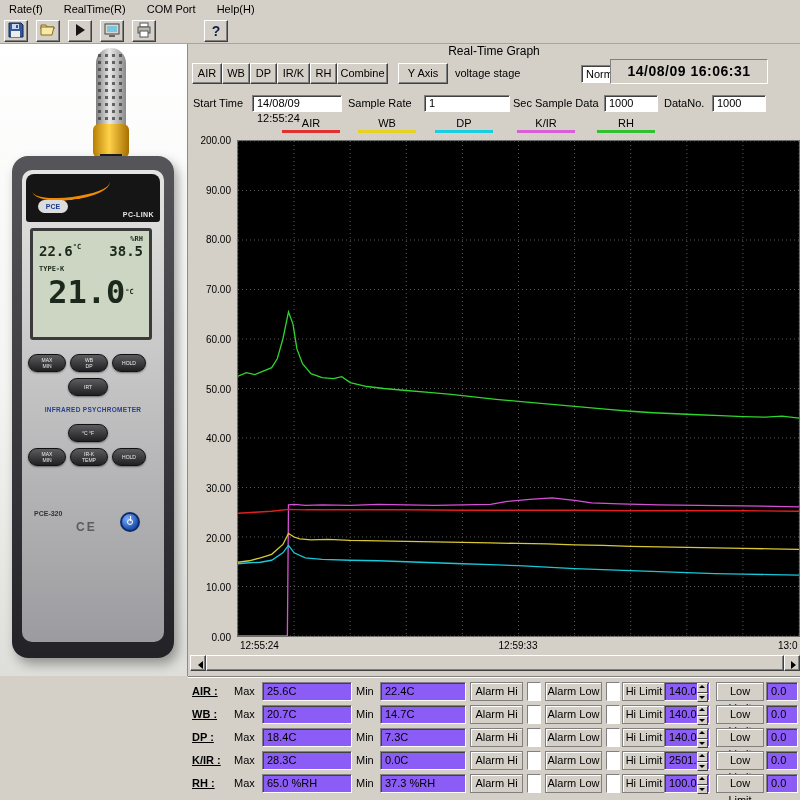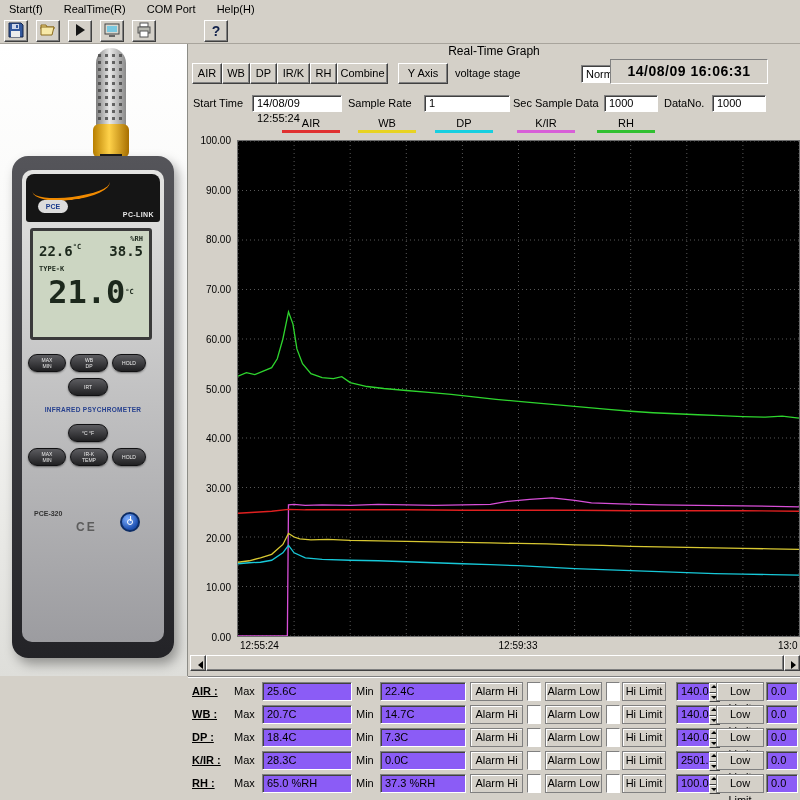--- a/index.html
+++ b/index.html
@@ -134,34 +134,34 @@
             border-right:1px solid #fff; border-bottom:1px solid #fff;
             box-shadow:inset 1px 1px 0 #404040; font-size:11px; line-height:17px; padding-left:4px; }
   .rmax { left:74px; width:90px; } .rmin { left:192px; width:86px; }
   .rbox { background:#d4d0c8; border:1px solid #808080; box-shadow:inset 1px 1px 0 #fff;
           text-align:center; line-height:17px; font-size:11px; }
   .rahi { left:282px; width:53px; } .ralo { left:357px; width:57px; }
   .rhil { left:434px; width:44px; } .rlol { left:528px; width:48px; }
   .rlamp { background:#fff; border-top:1px solid #808080; border-left:1px solid #808080;
            border-right:1px solid #fff; border-bottom:1px solid #fff; width:14px; height:15px; top:2px; }
   .rlamp1 { left:339px; } .rlamp2 { left:418px; }
-  .rhiv { left:488px; width:46px; padding-right:13px; } .rlov { left:578px; width:32px; }
+  .rhiv { left:476px; width:46px; padding-right:13px; } .rlov { left:578px; width:32px; }
   .spin { position:absolute; right:1px; top:1px; bottom:1px; width:11px; display:flex; flex-direction:column; padding:0 !important; }
   .spin i { flex:1; background:#d4d0c8; border:1px solid; border-color:#fff #404040 #404040 #fff; position:relative; }
   .spin i::after { content:''; position:absolute; left:1px; border:3px solid transparent; }
   .spin .up::after { top:1px; border-bottom:3px solid #000; border-top:none; }
   .spin .dn::after { top:2px; border-top:3px solid #000; border-bottom:none; }
 </style>
 </head>
 <body>
 
 <div id="app">
 
   <div id="menubar">
-    <span class="menu-item">Start(f)</span>
+    <span class="menu-item">Rate(f)</span>
     <span class="menu-item">RealTime(R)</span>
     <span class="menu-item">COM Port</span>
     <span class="menu-item">Help(H)</span>
   </div>
 
   <div id="toolbar">
     <div class="tbtn raised" style="left:4px">
       <span><svg viewBox="0 0 16 16">
             <path d="M1 1h12l2 2v12H1z" fill="#33589c" stroke="#15254a"></path>
             <rect x="4" y="2" width="7" height="5" fill="#cdd6ea"></rect>
@@ -299,21 +299,21 @@
   <div class="leg" id="leg-3">
     <div class="leg-label">K/IR</div>
     <div class="leg-bar" style="background-color: rgb(216, 95, 216);"></div>
   </div>
   <div class="leg" id="leg-4">
     <div class="leg-label">RH</div>
     <div class="leg-bar" style="background-color: rgb(48, 192, 48);"></div>
   </div>
 
   <div id="y-axis">
-      <span class="ytick" style="top: -5px;">100.00</span>
+      <span class="ytick" style="top: -5px;">200.00</span>
       <span class="ytick" style="top: 44.7px;">90.00</span>
       <span class="ytick" style="top: 94.4px;">80.00</span>
       <span class="ytick" style="top: 144.1px;">70.00</span>
       <span class="ytick" style="top: 193.8px;">60.00</span>
       <span class="ytick" style="top: 243.5px;">50.00</span>
       <span class="ytick" style="top: 293.2px;">40.00</span>
       <span class="ytick" style="top: 342.9px;">30.00</span>
       <span class="ytick" style="top: 392.6px;">20.00</span>
       <span class="ytick" style="top: 442.3px;">10.00</span>
       <span class="ytick" style="top: 492px;">0.00</span>

